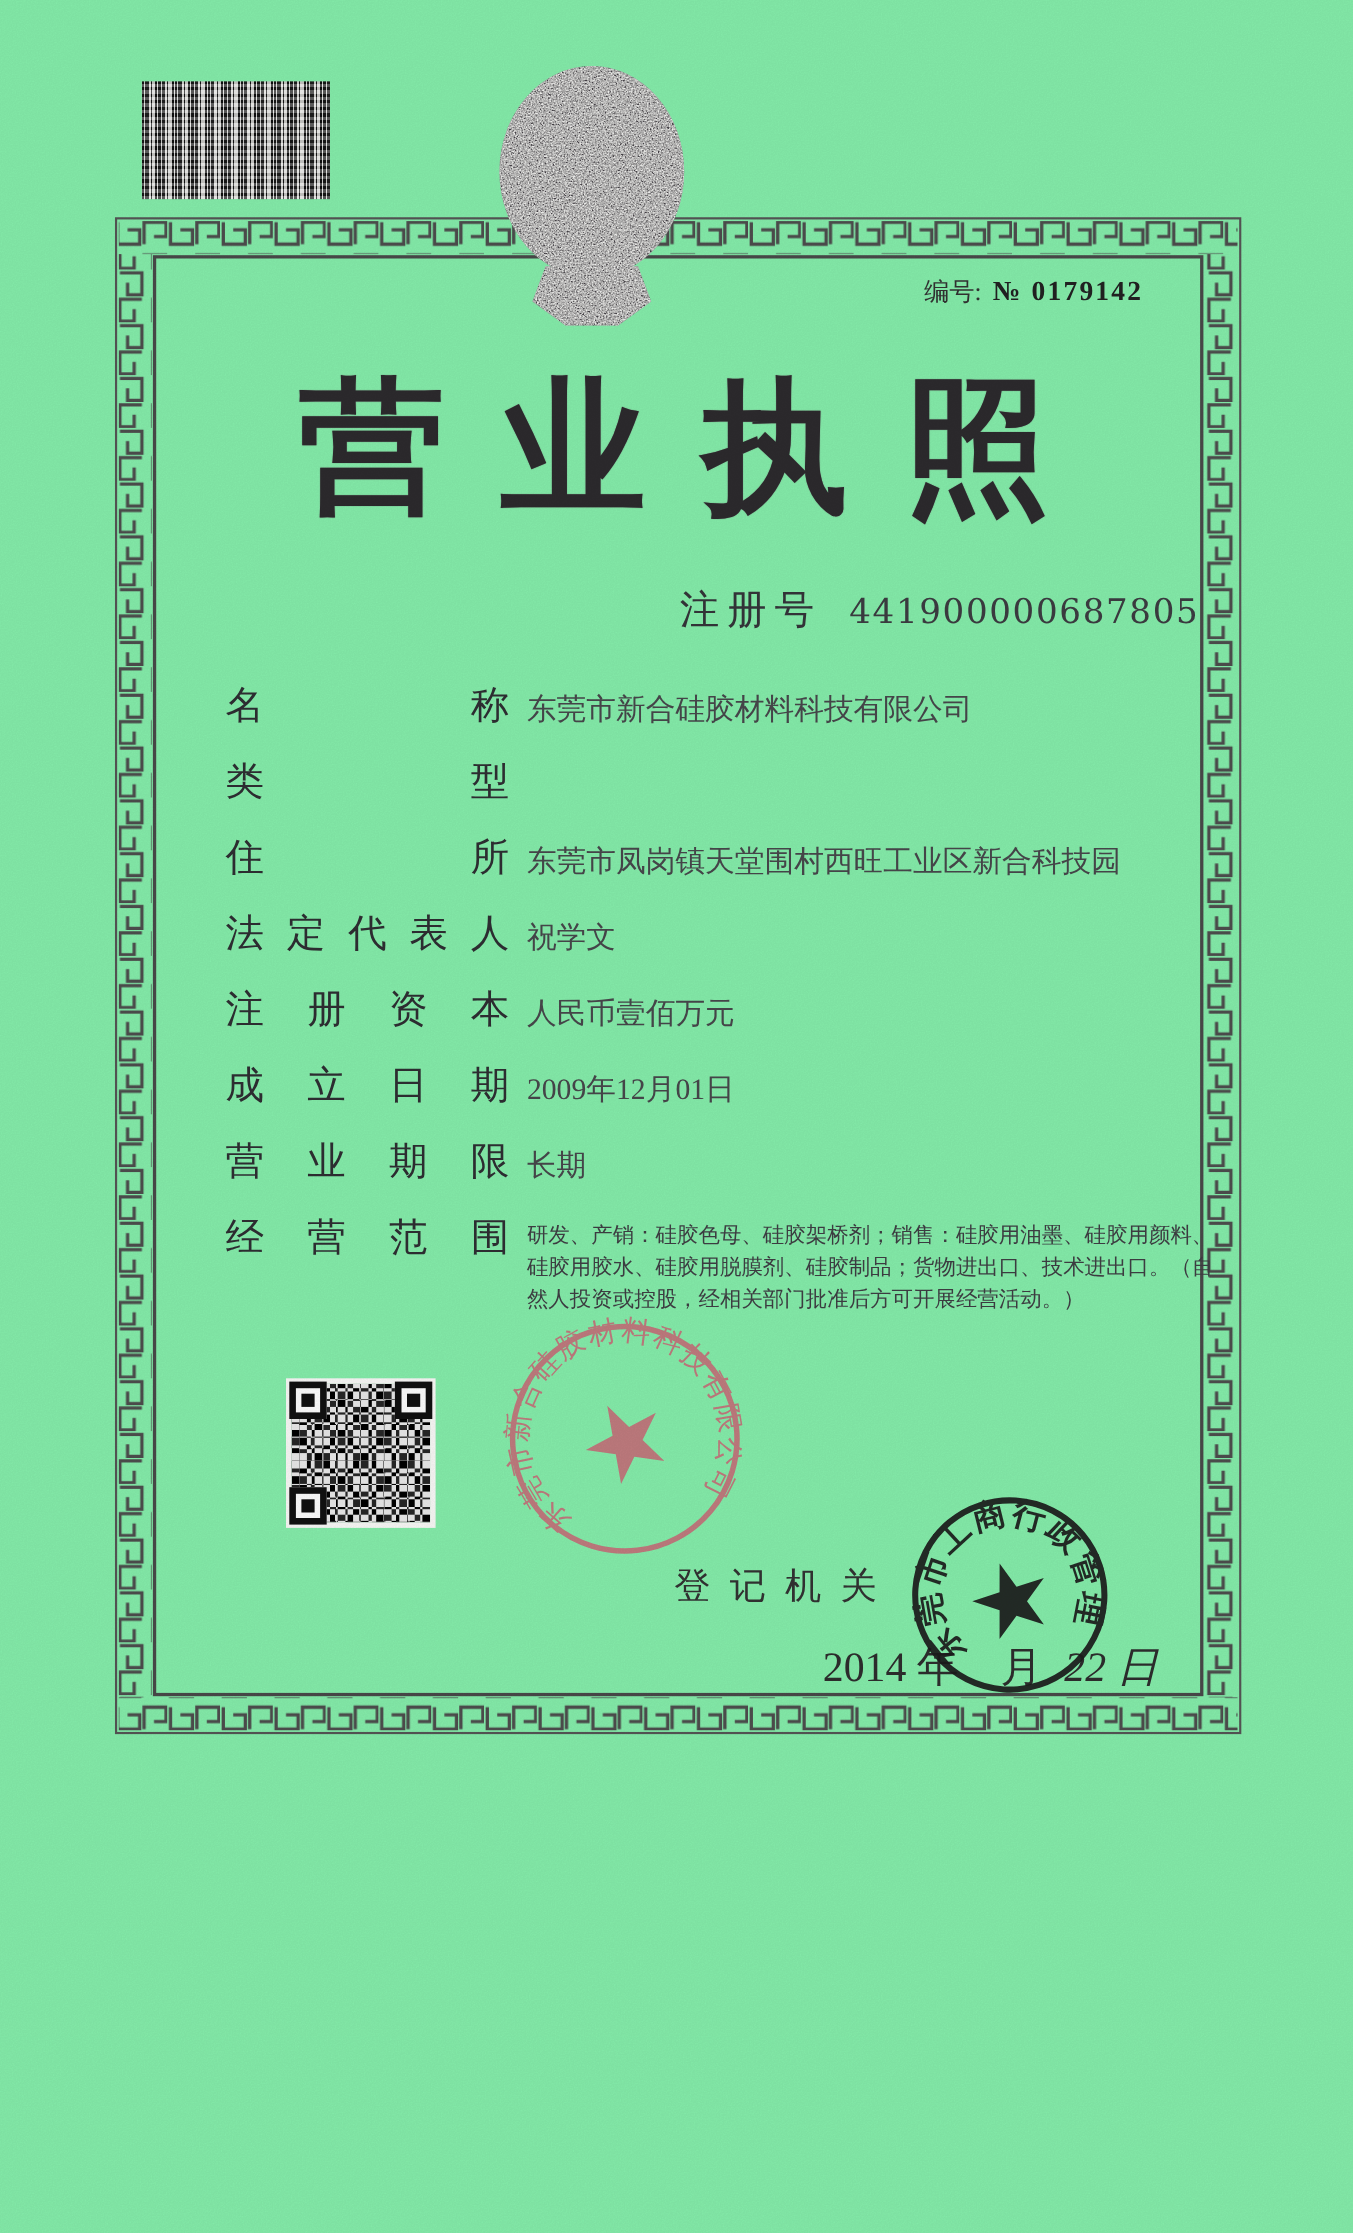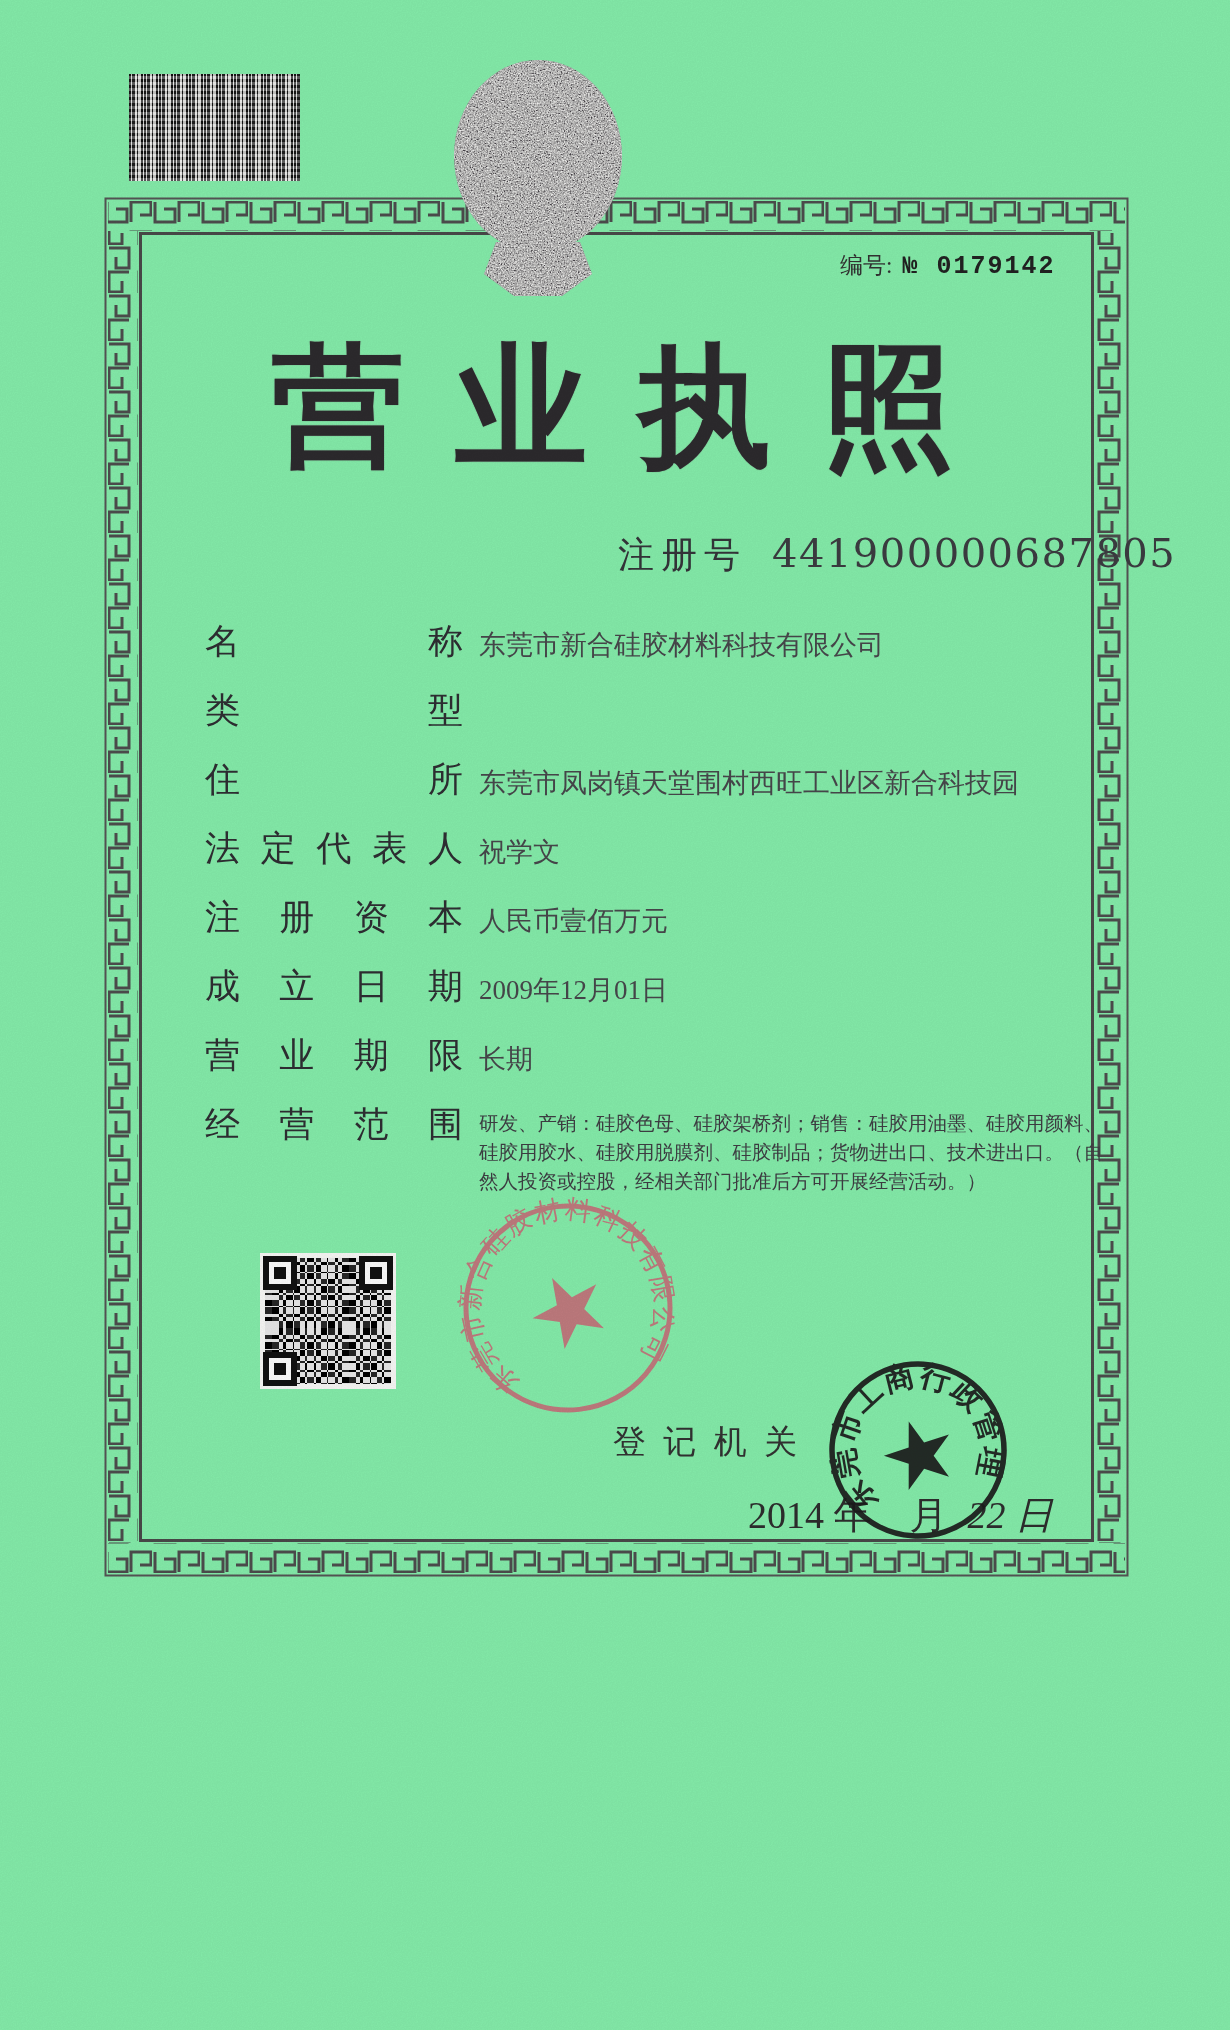--- a/index.html
+++ b/index.html
@@ -18,35 +18,35 @@
       repeating-linear-gradient(90deg,#1a1a1a 0 2px,#e8e8e6 2px 3px,#232323 3px 6px,#efefec 6px 8px,#161616 8px 9px,#e5e5e2 9px 12px,#101010 12px 14px,#f0f0ee 14px 15px);
   }
   .emblem{left:450px;top:56px;width:176px;height:246px;z-index:5;}
 
   
   .frame{left:104px;top:197px;z-index:1;}
 
   
   .serial-line{left:840px;top:250px;z-index:3;display:flex;align-items:baseline;gap:10px;}
   .serial-label{font-size:23px;color:#333;}
-  .serial-value{font-size:25px;font-weight:700;color:#222;letter-spacing:2px;font-family:Liberation Mono, monospace;}
+  .serial-value{font-size:25px;font-weight:700;color:#222;letter-spacing:2px;font-family:Liberation Serif, serif;}
 
   
   .license-title{
     left:272px;top:328px;width:682px;z-index:3;
     font-size:132px;line-height:1.2;font-weight:700;color:#2d2b2e;
     font-family:"Liberation Sans","DejaVu Sans",sans-serif;
     text-shadow:0 0 1px #6a6a6a;
   }
   .char-spread{display:flex;justify-content:space-between;}
 
   
   .regline{left:618px;top:530px;z-index:3;display:flex;align-items:baseline;}
   .regline .reg-label{width:122px;font-size:36px;color:#35353a;}
-  .regline .reg-value{margin-left:32px;font-size:40px;letter-spacing:1.5px;color:#3d3d42;font-family:"DejaVu Serif",serif;}
+  .regline .reg-value{margin-left:32px;font-size:31px;letter-spacing:1.5px;color:#3d3d42;font-family:"DejaVu Serif",serif;}
 
   
   .rows{left:205px;top:612px;width:912px;z-index:3;}
   .row{display:flex;align-items:flex-start;height:69px;}
   .row.last{height:auto;}
   .row-label{width:258px;flex:none;font-size:35px;line-height:44px;color:#2f2f33;padding-top:8px;}
   .row-value{margin-left:16px;padding-top:16px;font-size:27px;line-height:34px;color:#48484c;}
   .row-value.scope{width:648px;font-size:19.5px;line-height:29px;padding-top:14px;color:#3f3f44;}
 
   

